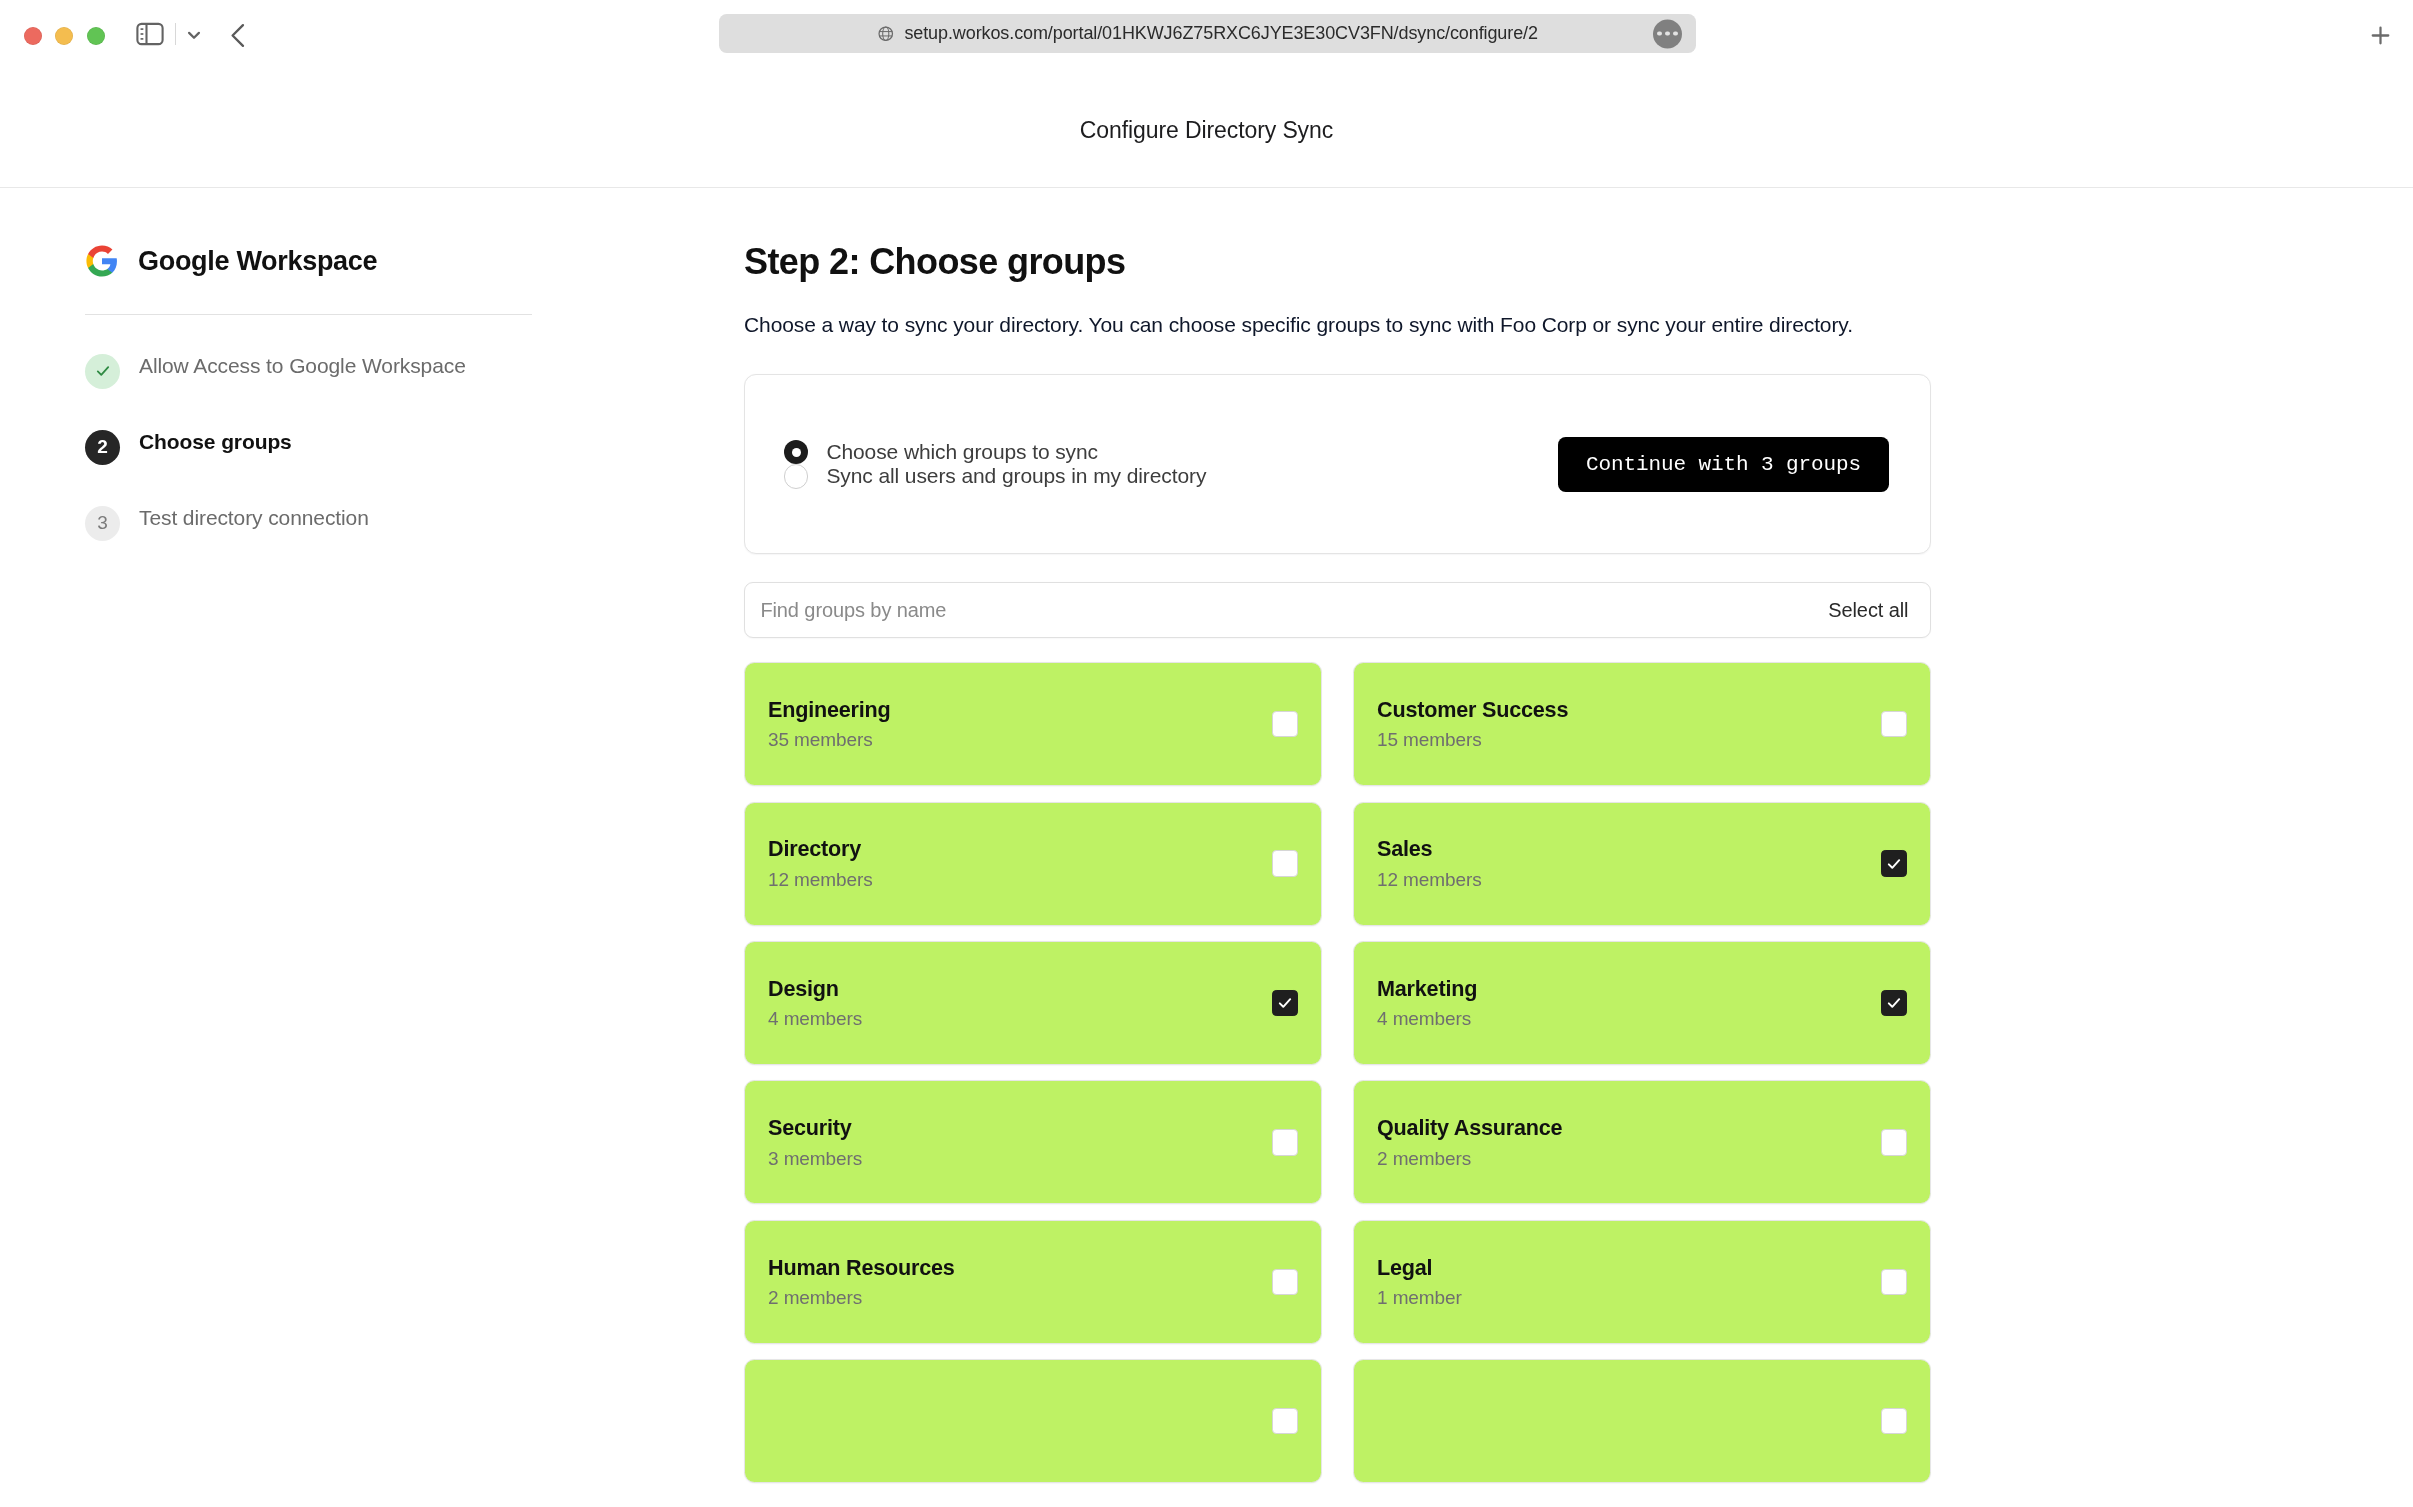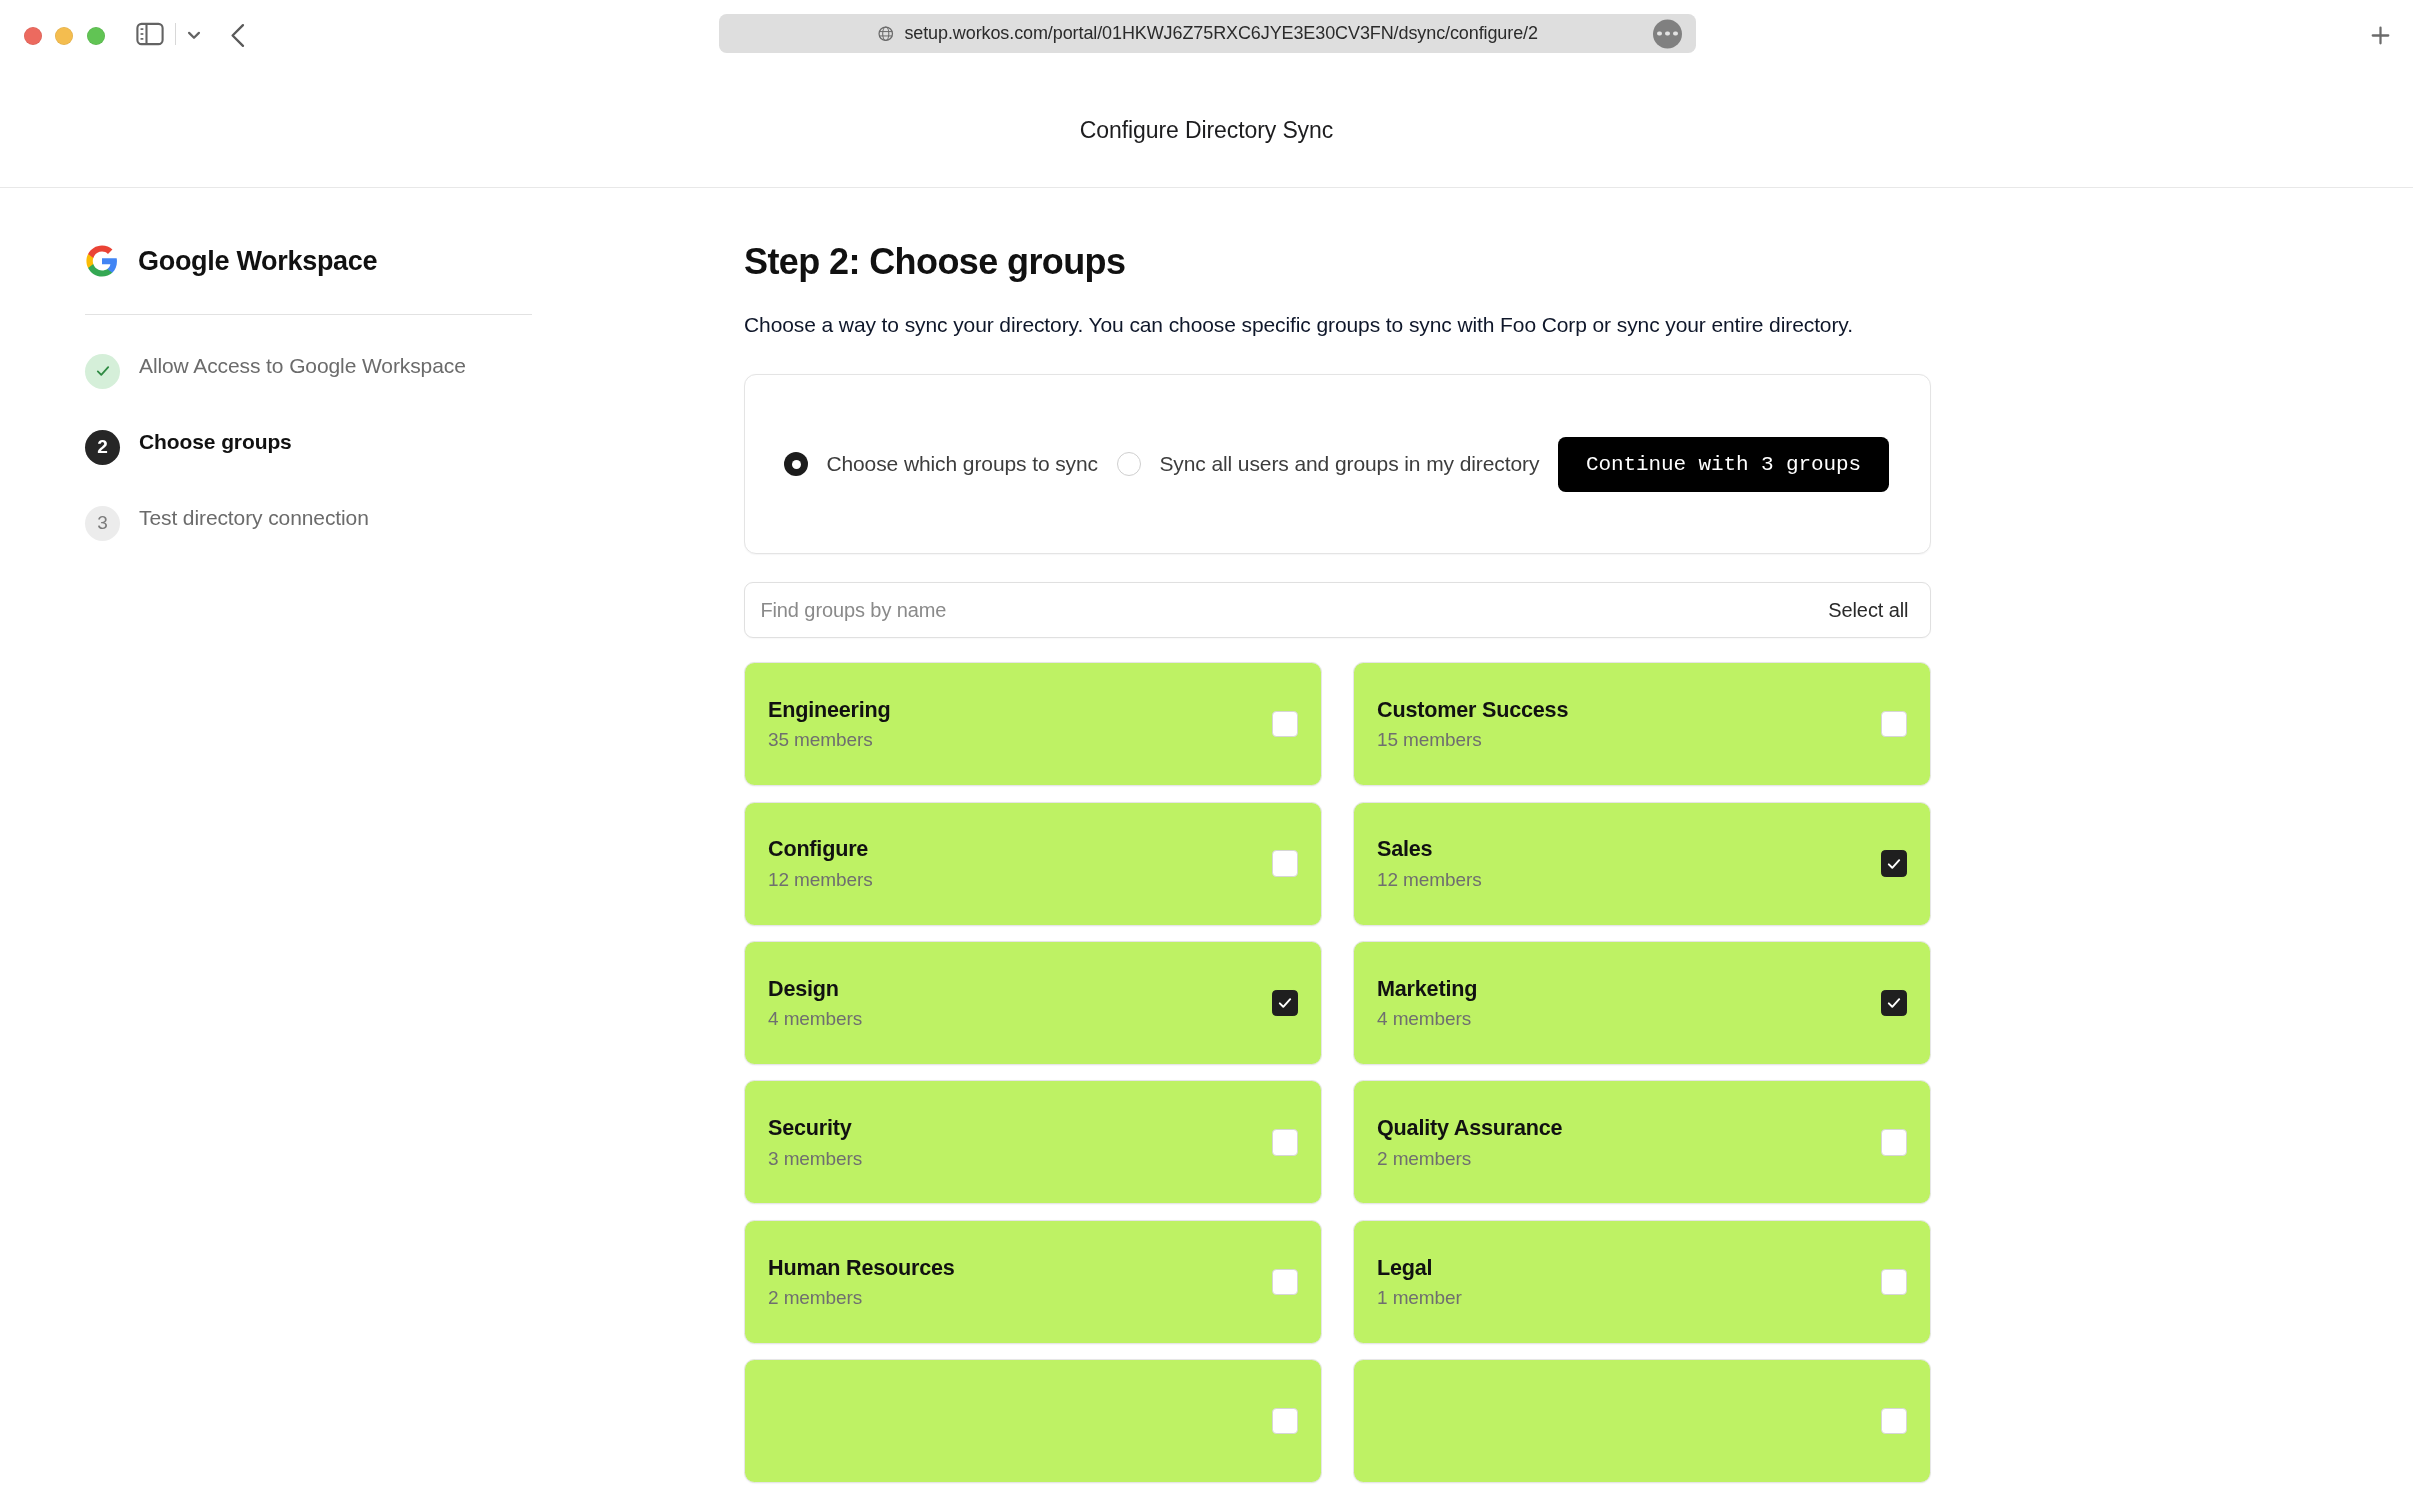--- a/index.html
+++ b/index.html
@@ -239,21 +239,21 @@
     border: 0.7px solid #e4e4e4;
     border-radius: 12px;
     background: #ffffff;
     box-shadow: 0 0.7px 1.4px rgba(16,24,40,.04);
     position: relative;
     display: flex;
     align-items: center;
     justify-content: space-between;
     padding: 0 41px 0 39px;
   }
-  .radio-group { display: flex; gap: 19px; }
+  .radio-group { display: flex; flex-direction: column; }
   .radio-row { display: flex; align-items: center; gap: 18px; }
   .radio {
     width: 24.4px;
     height: 24.4px;
     border-radius: 50%;
     flex: none;
     display: flex;
     align-items: center;
     justify-content: center;
   }
@@ -517,21 +517,21 @@
       <div class="group-card">
         <div class="group-info">
           <div class="group-name">Customer Success</div>
           <div class="group-members">15 members</div>
         </div>
         <span class="checkbox off"></span>
       </div>
 
       <div class="group-card">
         <div class="group-info">
-          <div class="group-name">Configure</div>
+          <div class="group-name">Directory</div>
           <div class="group-members">12 members</div>
         </div>
         <span class="checkbox off"></span>
       </div>
 
       <div class="group-card">
         <div class="group-info">
           <div class="group-name">Sales</div>
           <div class="group-members">12 members</div>
         </div>

